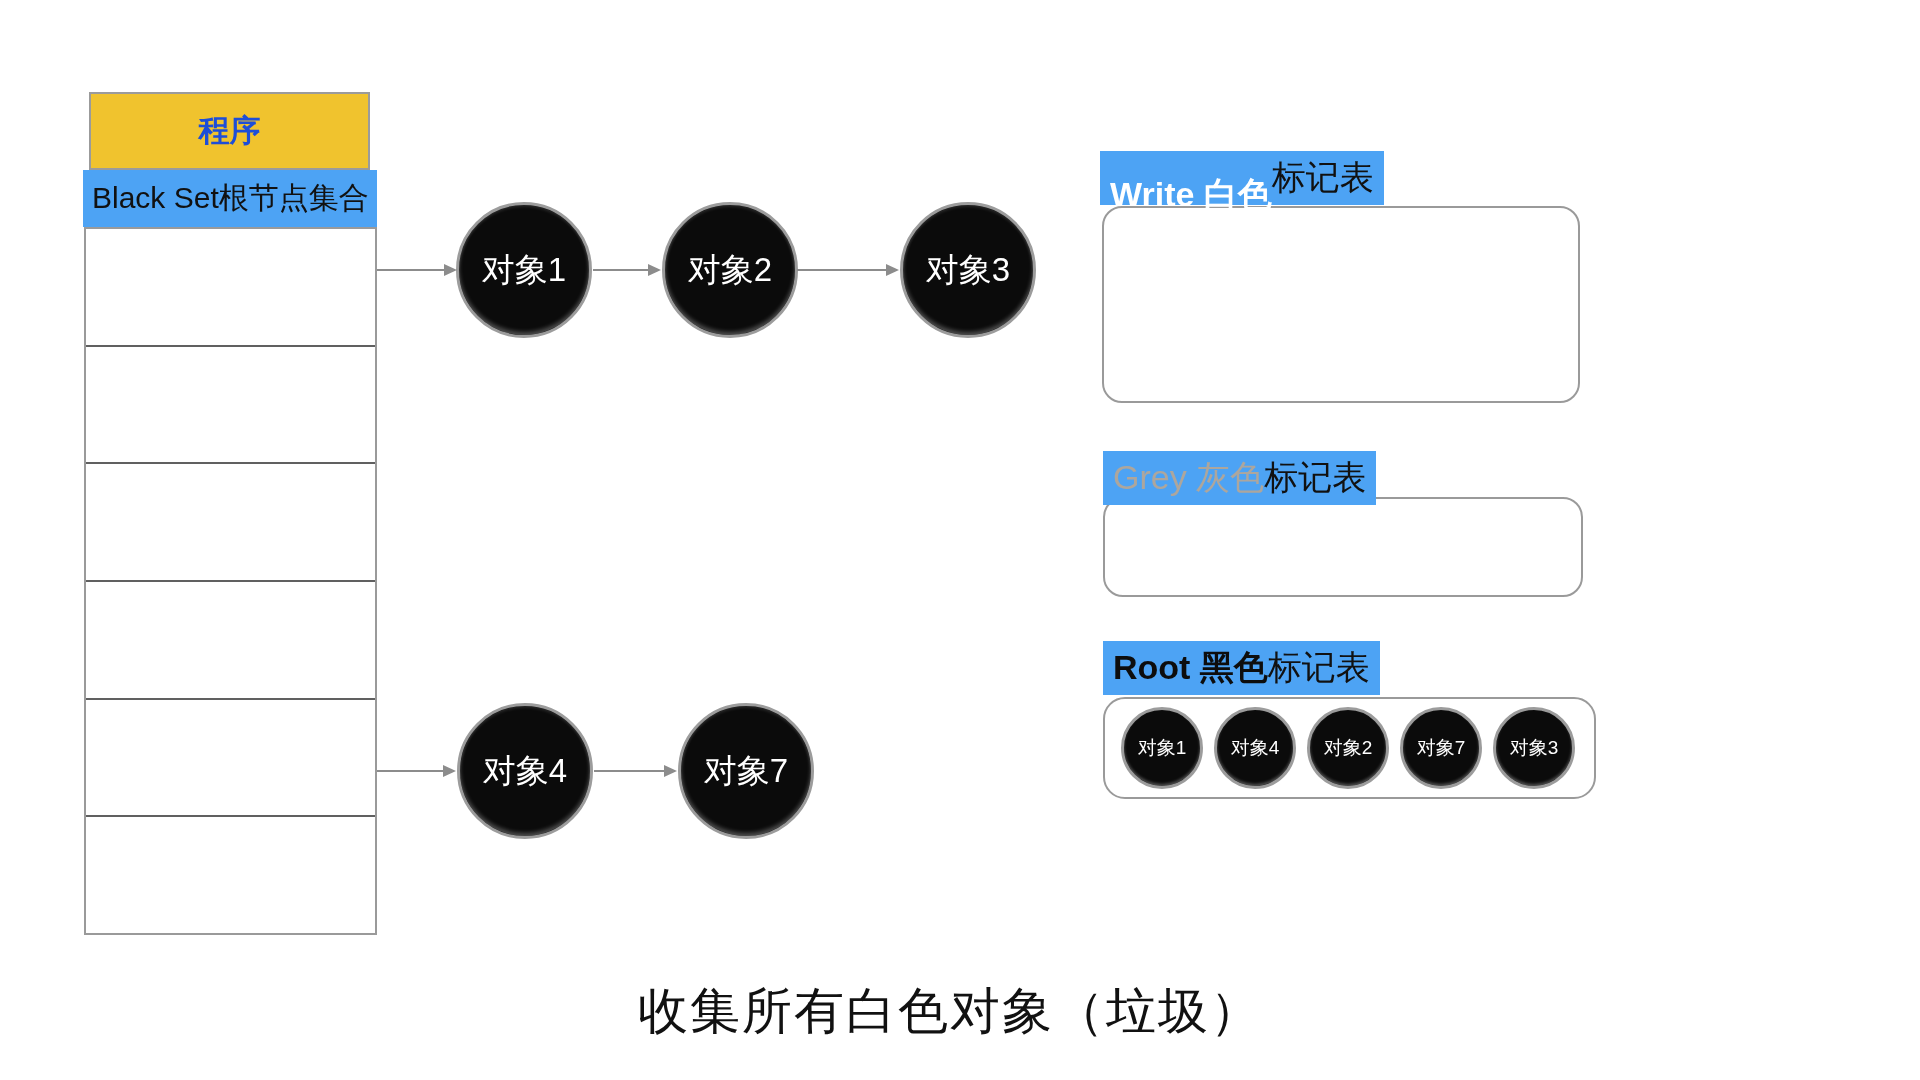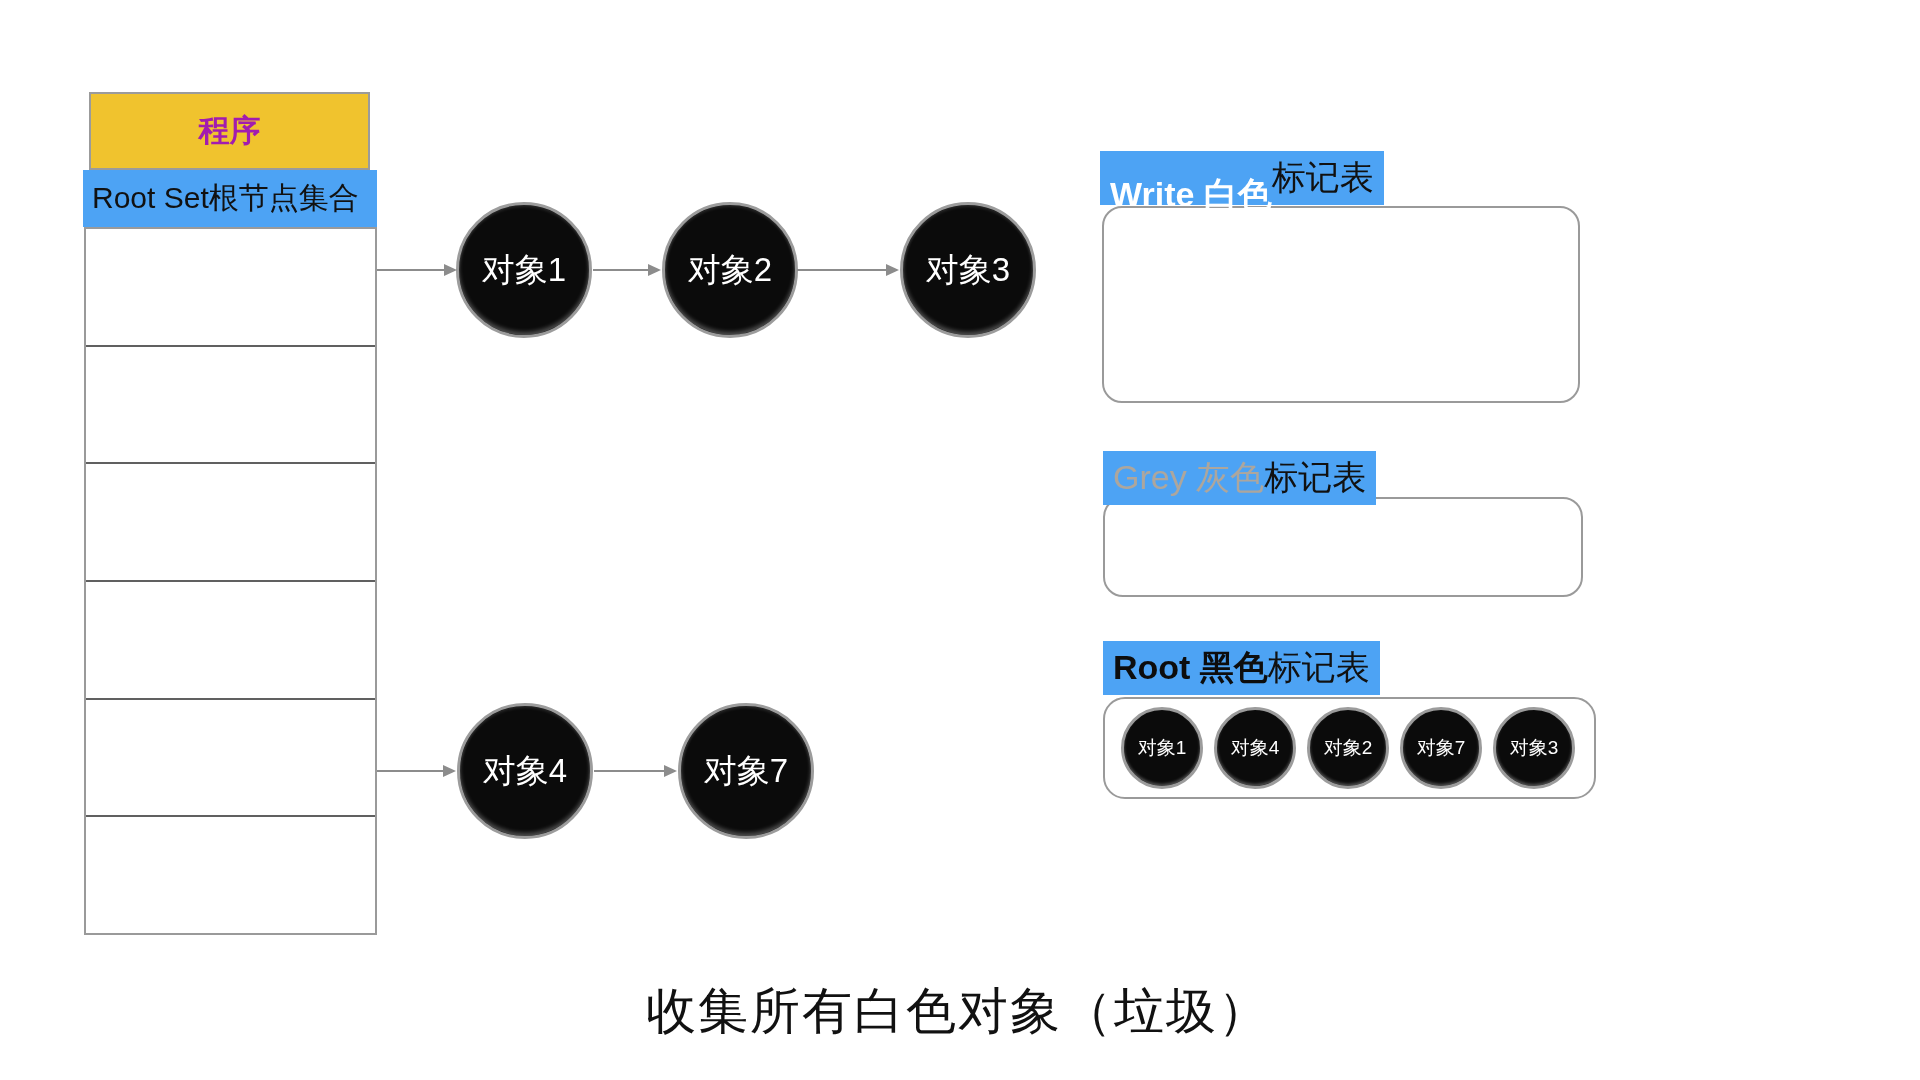--- a/index.html
+++ b/index.html
@@ -6,21 +6,21 @@
   #canvas {
     position:relative; width:1920px; height:1080px; background:#ffffff;
     font-family:"Liberation Sans", sans-serif; overflow:hidden;
   }
 
   
   .program-box {
     position:absolute; left:89px; top:92px; width:277px; height:74px;
     background:#F0C32E; border:2px solid #9b9b9b;
     display:flex; align-items:center; justify-content:center;
-    color:#a21caf; font-size:31px; font-weight:bold;
+    color:#1d4ed8; font-size:31px; font-weight:bold;
   }
   .root-set-bar {
     position:absolute; left:83px; top:170px; width:294px; height:57px;
     background:#4DA3F4; display:flex; align-items:center;
     color:#111111; font-size:30px; padding-left:9px; box-sizing:border-box;
     white-space:nowrap; z-index:3;
   }
   .memory-table {
     position:absolute; left:84px; top:227px; width:293px; height:708px;
     border:2px solid #9a9a9a; box-sizing:border-box;
@@ -70,33 +70,33 @@
   .small-circle {
     width:76px; height:76px; border-radius:50%; flex:0 0 auto;
     background:#0b0b0b; border:3px solid #9c9c9c;
     display:flex; align-items:center; justify-content:center;
     color:#ffffff; font-size:19px;
     box-shadow: inset 0 -2px 3px rgba(255,255,255,0.28);
   }
 
   
   .caption {
-    position:absolute; left:8px; top:978px; width:1900px; text-align:center;
+    position:absolute; left:0; top:978px; width:1900px; text-align:center;
     font-size:50px; font-weight:300; color:#111111; letter-spacing:2px;
   }
 </style>
 </head>
 <body>
 
 <div id="canvas">
 
   <div class="program-box">
     <span>程序</span>
   </div>
-  <div class="root-set-bar">Root Set根节点集合</div>
+  <div class="root-set-bar">Black Set根节点集合</div>
   <div class="memory-table">
       <div class="cell"></div>
       <div class="cell"></div>
       <div class="cell"></div>
       <div class="cell"></div>
       <div class="cell"></div>
       <div class="cell"></div>
     </div>
 
   <div class="arrow" style="left:377px; top:269px; width:78px;"></div>

